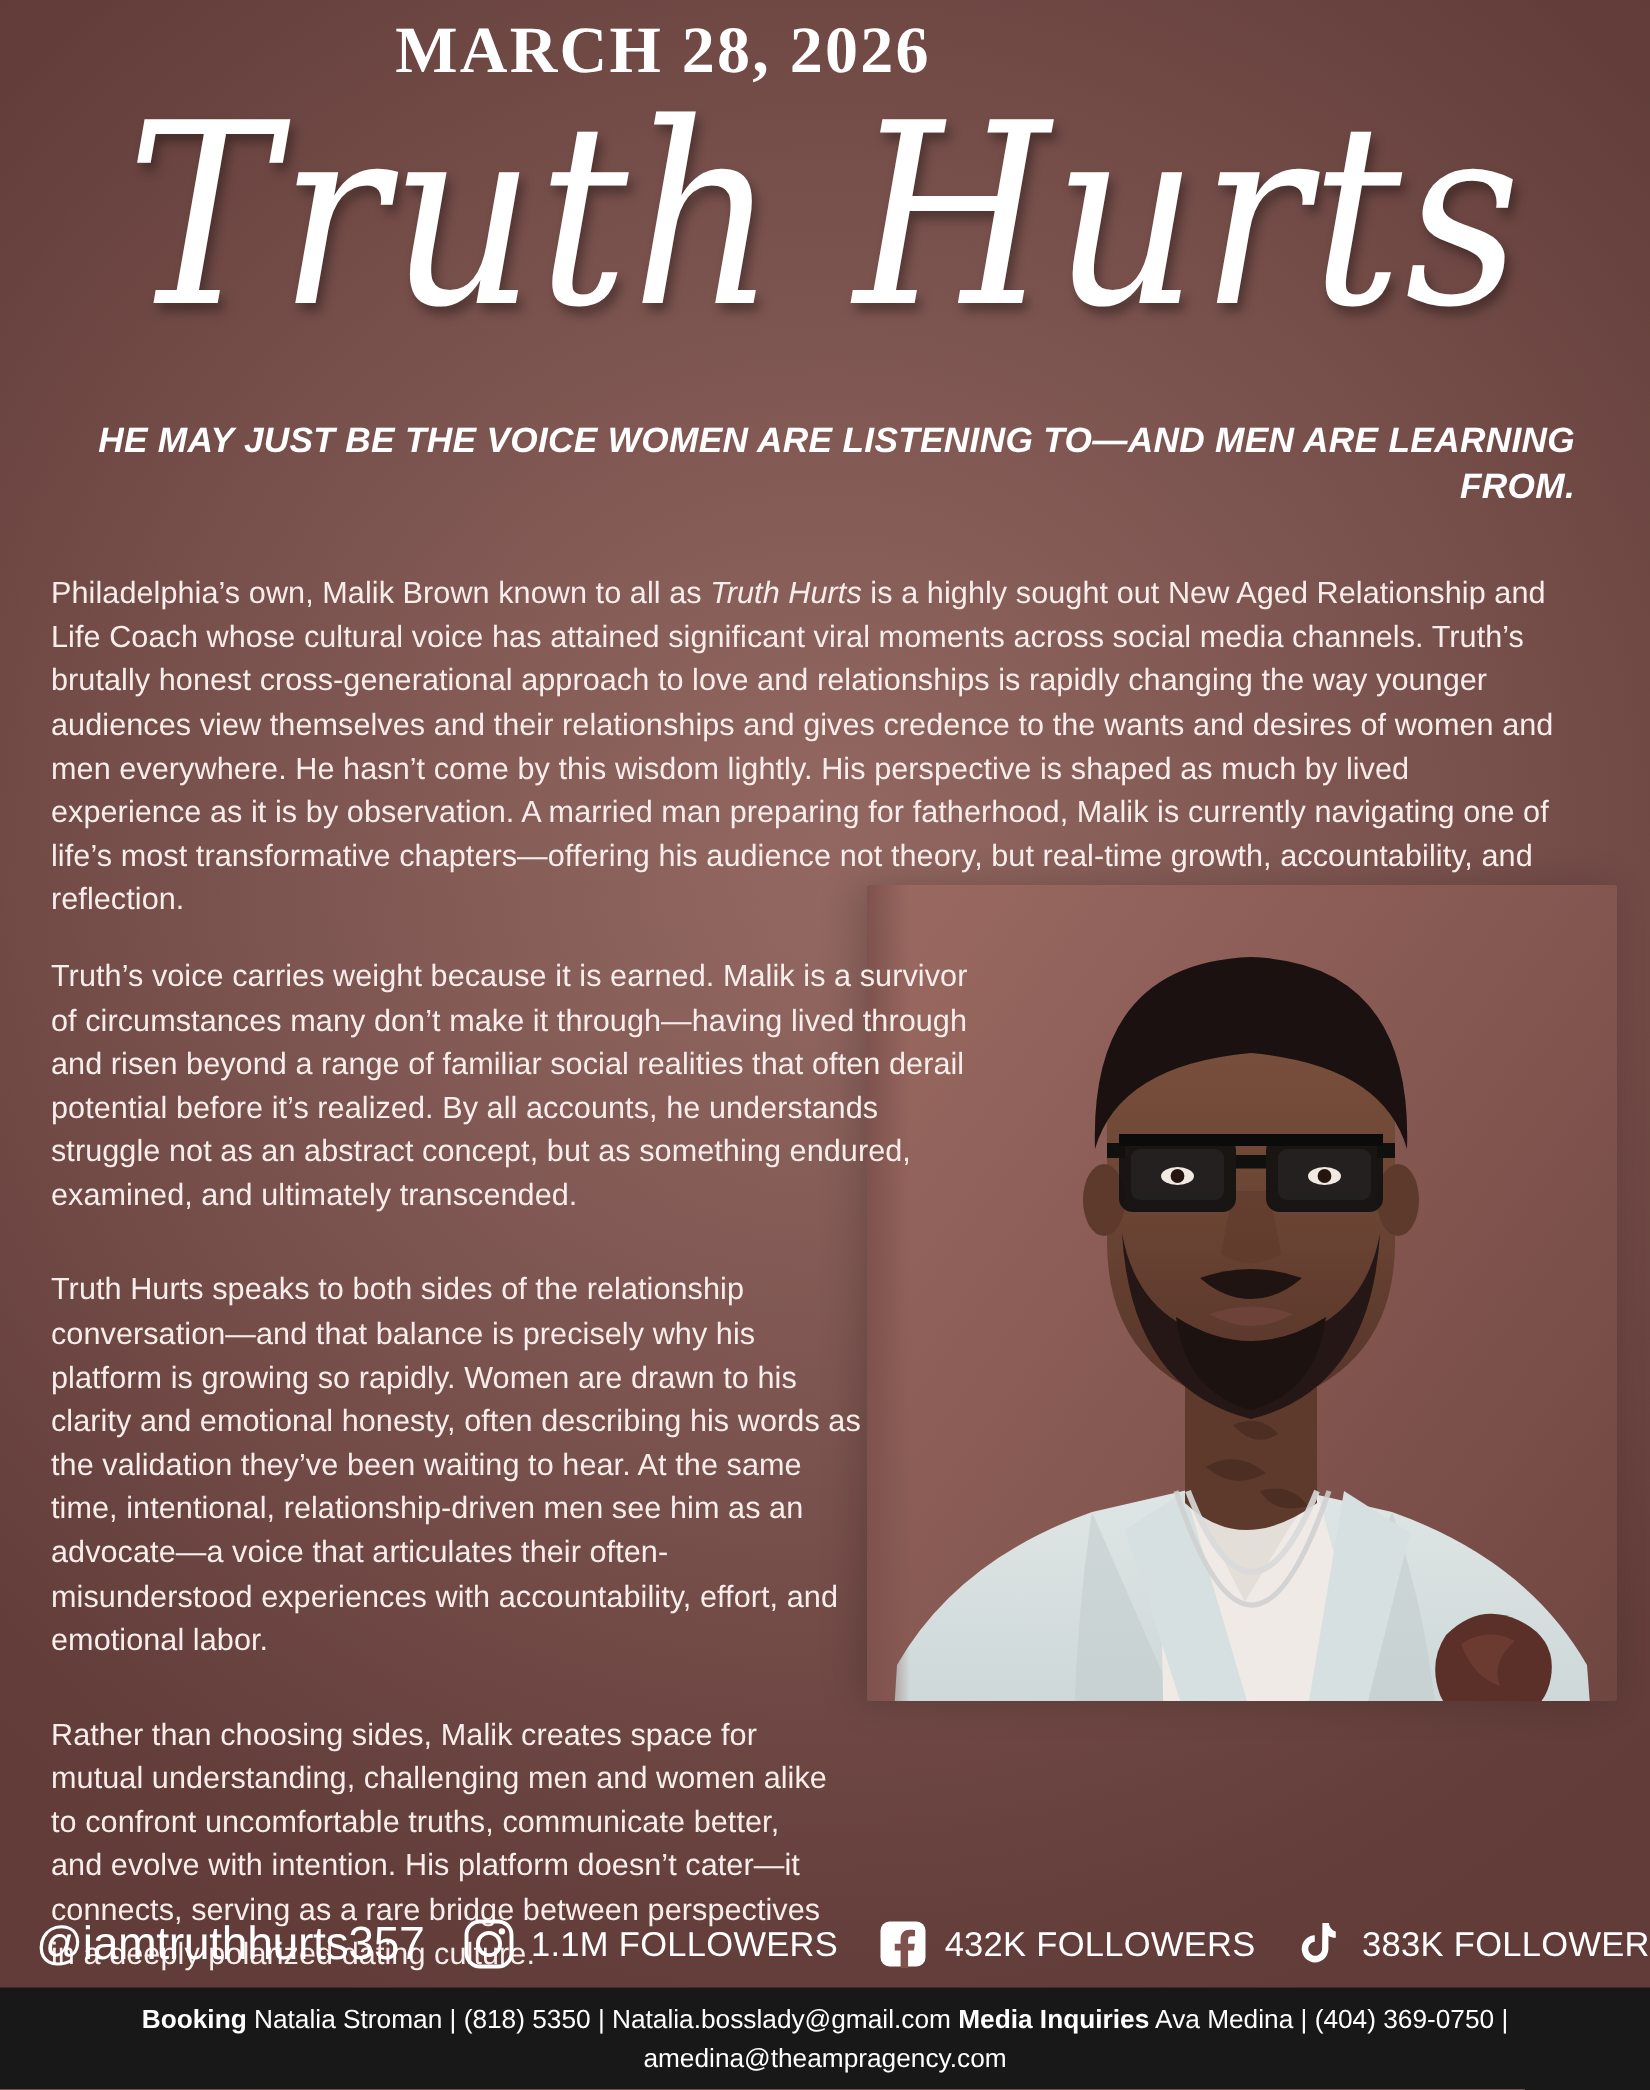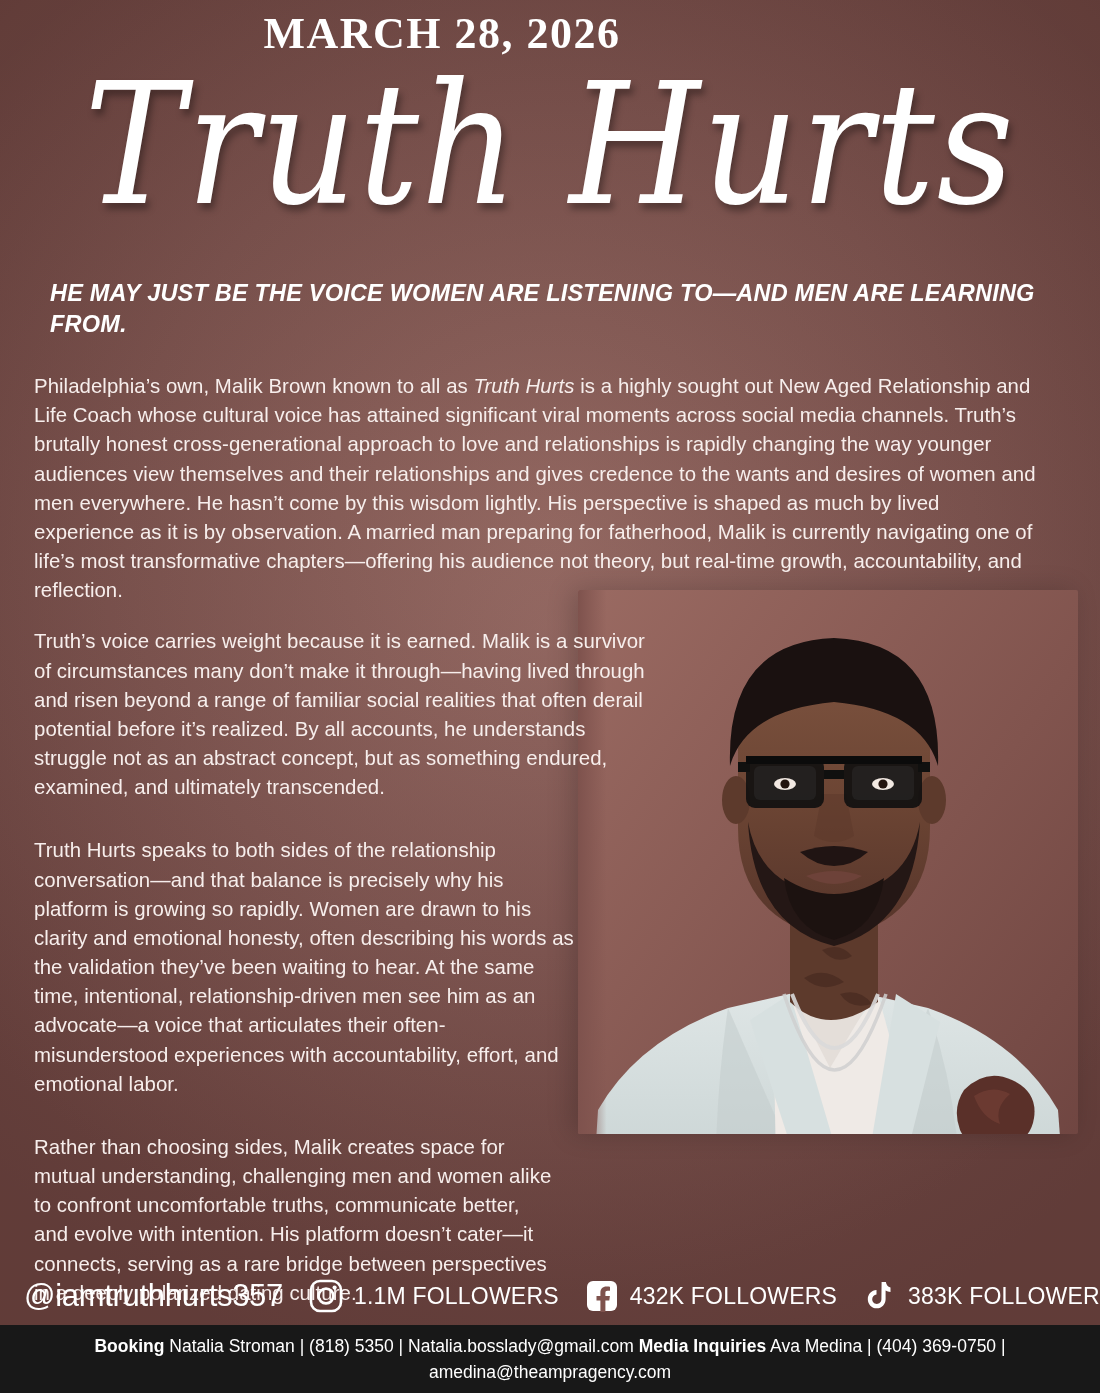--- a/index.html
+++ b/index.html
@@ -56,21 +56,21 @@
     letter-spacing: 2px;
     text-shadow: 3px 5px 7px rgba(0,0,0,0.35);
     z-index: 4;
     transform: scaleY(1.12);
   }
   .tagline {
     position: absolute;
     top: 278px;
     left: 50px;
     width: 1000px;
-    text-align: left;
+    text-align: right;
     font-size: 23.5px;
     font-style: italic;
     font-weight: bold;
     letter-spacing: 0.2px;
     line-height: 1.32;
     color: #ffffff;
     z-index: 4;
   }
 
   
@@ -81,21 +81,21 @@
     width: 1032px;
     z-index: 3;
   }
   .para {
     color: #f7eeec;
     font-size: 20.4px;
     line-height: 1.43;
     margin: 0 0 22px 0;
     letter-spacing: 0.05px;
   }
-  .p-full { width: 1010px; }
+  .p-full { width: 1010px; margin-top: 10px; }
   .p-narrow { width: 625px; }
   .p-narrow2 { width: 545px; }
   .p-narrow3 { width: 520px; }
   .para em { font-style: italic; }
   .gap-lg { margin-bottom: 34px; }
 
   
   .portrait {
     position: absolute;
     right: 22px;

